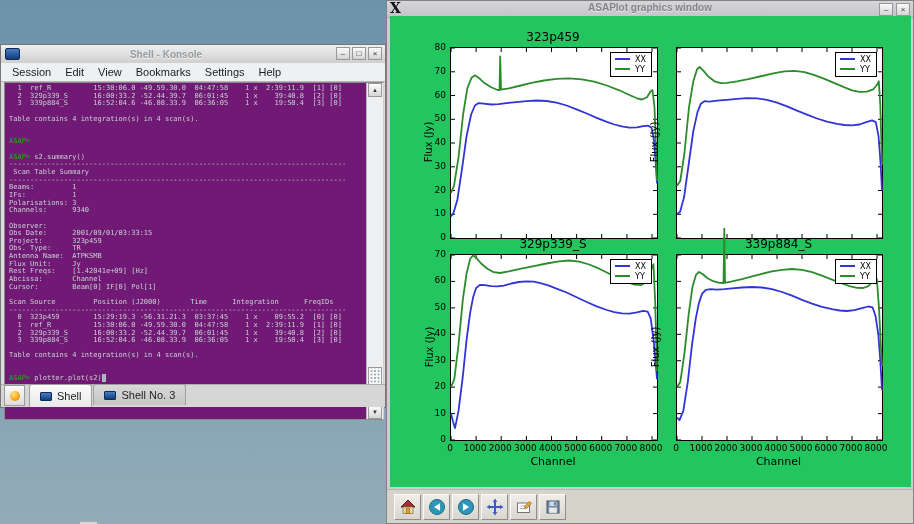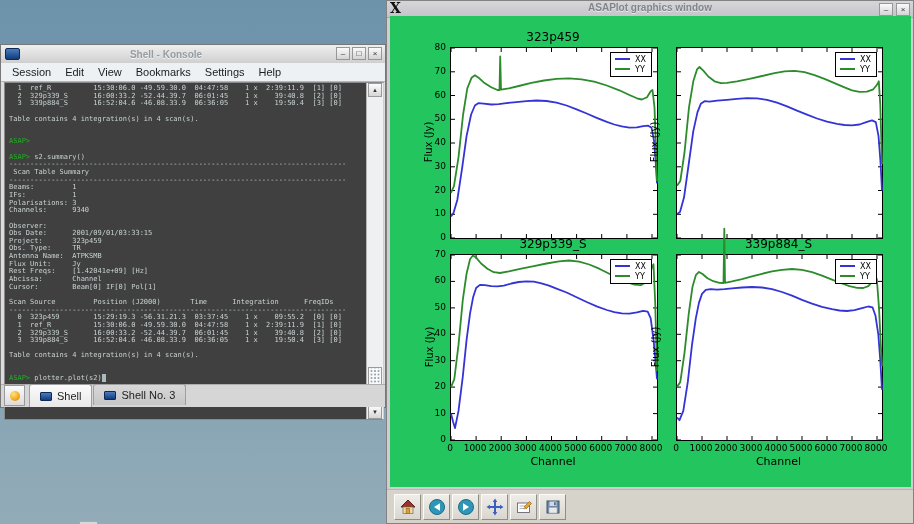--- a/index.html
+++ b/index.html
@@ -22,21 +22,21 @@
     background:linear-gradient(180deg,#4a7bc0,#123c7a);border:1px solid #0c2a55;}
   .tb-btns{position:absolute;right:3px;top:2px;display:flex;gap:2px;}
   .tb-btn{width:14px;height:13px;background:linear-gradient(180deg,#fafafa,#d4d4d4);
     border:1px solid #979797;font-size:8px;line-height:12px;text-align:center;
     color:#333;box-sizing:border-box;}
   .menubar{position:absolute;left:0;top:18px;right:0;height:18px;
     background:#eef1f4;border-bottom:1px solid #b6b6b6;
     display:flex;align-items:center;padding-left:4px;}
   .menu-item{font-size:11px;color:#1c1c1c;padding:0 7px;line-height:17px;}
   .termframe{position:absolute;left:3px;top:37px;width:380px;height:338px;
-    border:1px solid #8a8a8a;border-right:1px solid #cfcfcf;background:#404040;box-sizing:border-box;}
+    border:1px solid #8a8a8a;border-right:1px solid #cfcfcf;background:#701a75;box-sizing:border-box;}
   .term{position:absolute;left:0;top:0;width:361px;height:100%;overflow:hidden;
     padding:2px 0 0 4px;box-sizing:border-box;
     font-family:"DejaVu Sans Mono","Liberation Mono",monospace;font-size:7px;color:#c9d2d2;}
   .tl{height:7.65px;line-height:7.65px;white-space:pre;}
   .tl .g{color:#1cb41c;}
   .tl .cur{background:#a9bcbc;color:#a9bcbc;}
   .sb{position:absolute;right:0;top:0;width:17px;height:100%;
     background:#eef0f2;border-left:1px solid #b5b5b5;box-sizing:border-box;}
   .sb-btn{position:absolute;left:1px;width:14px;height:14px;
     background:linear-gradient(180deg,#fdfdfd,#d6d6d6);border:1px solid #9a9a9a;

